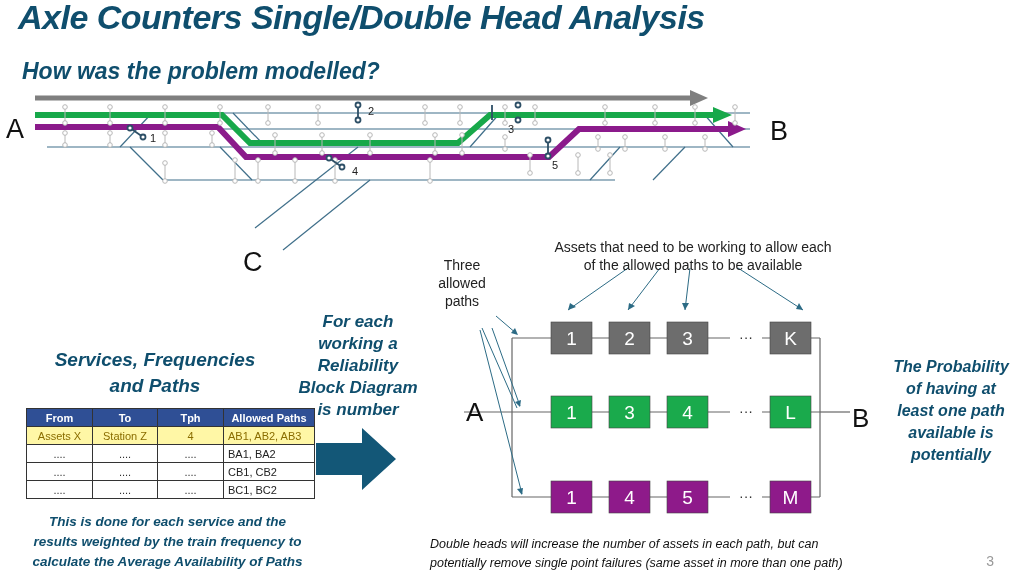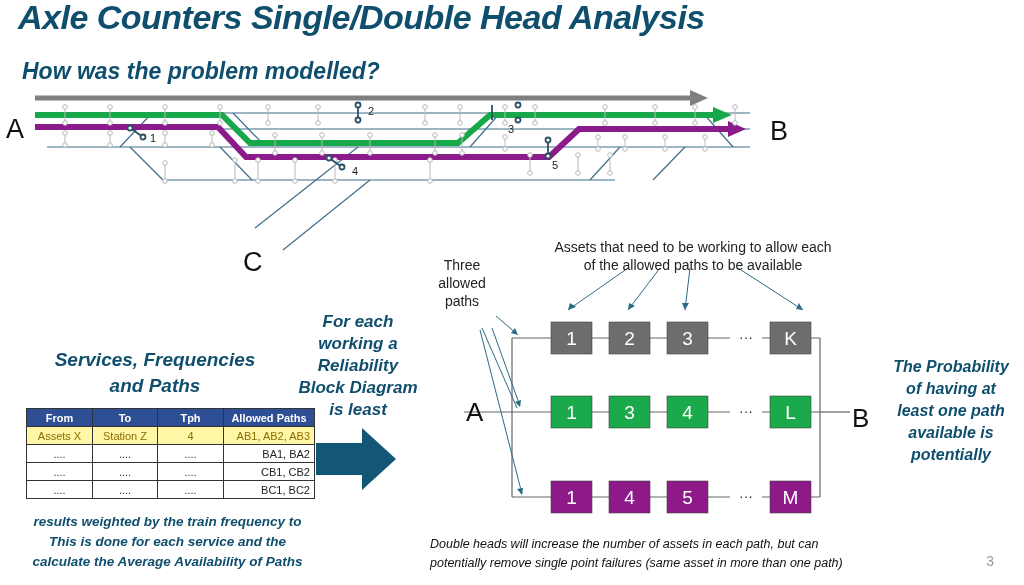--- a/index.html
+++ b/index.html
@@ -6,21 +6,21 @@
   body{width:1024px;height:585px;position:relative;overflow:hidden;font-family:"Liberation Sans",sans-serif;}
   .abs{position:absolute;}
   .title{left:18px;top:-2px;font-size:34px;font-weight:bold;font-style:italic;color:#0f4e6d;letter-spacing:-0.5px;white-space:nowrap;}
   .subtitle{left:22px;top:58px;font-size:23px;font-weight:bold;font-style:italic;color:#0f4e6d;white-space:nowrap;}
   .dark-italic{font-weight:bold;font-style:italic;color:#0f4e6d;text-align:center;}
   svg text{font-family:"Liberation Sans",sans-serif;}
   table.svc{position:absolute;left:26px;top:408px;border-collapse:collapse;font-size:11px;}
   table.svc th,table.svc td{border:1px solid #333;padding:0 4px;height:17px;white-space:nowrap;}
   table.svc th{background:#2f4f95;color:#fff;font-weight:bold;text-align:center;}
   table.svc td{text-align:center;color:#333;}
-  table.svc td.paths{text-align:right;color:#222;}
+  table.svc td.paths{text-align:left;color:#222;}
   table.svc tr.hl td{background:#fff7a6;color:#8a6d00;}
   .col-from{width:57px}.col-to{width:56px}.col-tph{width:57px}.col-paths{width:82px}
   .note{font-size:12.5px;font-style:italic;color:#111;line-height:19px;white-space:nowrap;}
   .page-num{right:30px;top:553px;font-size:14px;color:#999;}
 </style>
 </head>
 <body>
 
 <div class="abs title">Axle Counters Single/Double Head Analysis</div>
 <div class="abs subtitle">How was the problem modelled?</div>
@@ -239,31 +239,31 @@
     <tr>
       <td>....</td>
       <td>....</td>
       <td>....</td>
       <td class="paths">BC1, BC2</td>
     </tr>
   </tbody>
 </table>
 
 <div class="abs dark-italic" style="left:0;top:512px;width:335px;font-size:13.5px;line-height:20px;">
+  <div>This is done for each service and the</div>
   <div>results weighted by the train frequency to</div>
-  <div>This is done for each service and the</div>
   <div>calculate the Average Availability of Paths</div>
 </div>
 
 <div class="abs dark-italic" style="left:283px;top:311px;width:150px;font-size:17px;line-height:22px;">
   <div>For each</div>
   <div>working a</div>
   <div>Reliability</div>
   <div>Block Diagram</div>
-  <div>is least</div>
+  <div>is number</div>
 </div>
 <svg class="abs" style="left:316px;top:428px" width="82" height="62">
   <polygon points="0,15 46,15 46,0 80,31 46,62 46,47 0,47" fill="#135777"></polygon>
 </svg>
 
 <svg class="abs" style="left:420px;top:230px" width="470" height="300">
   <g stroke="#666" stroke-width="1.2" fill="none">
     <line x1="92" y1="108" x2="92" y2="267"></line>
     <line x1="400" y1="108" x2="400" y2="267"></line>
     <line x1="44" y1="182" x2="92" y2="182"></line>

